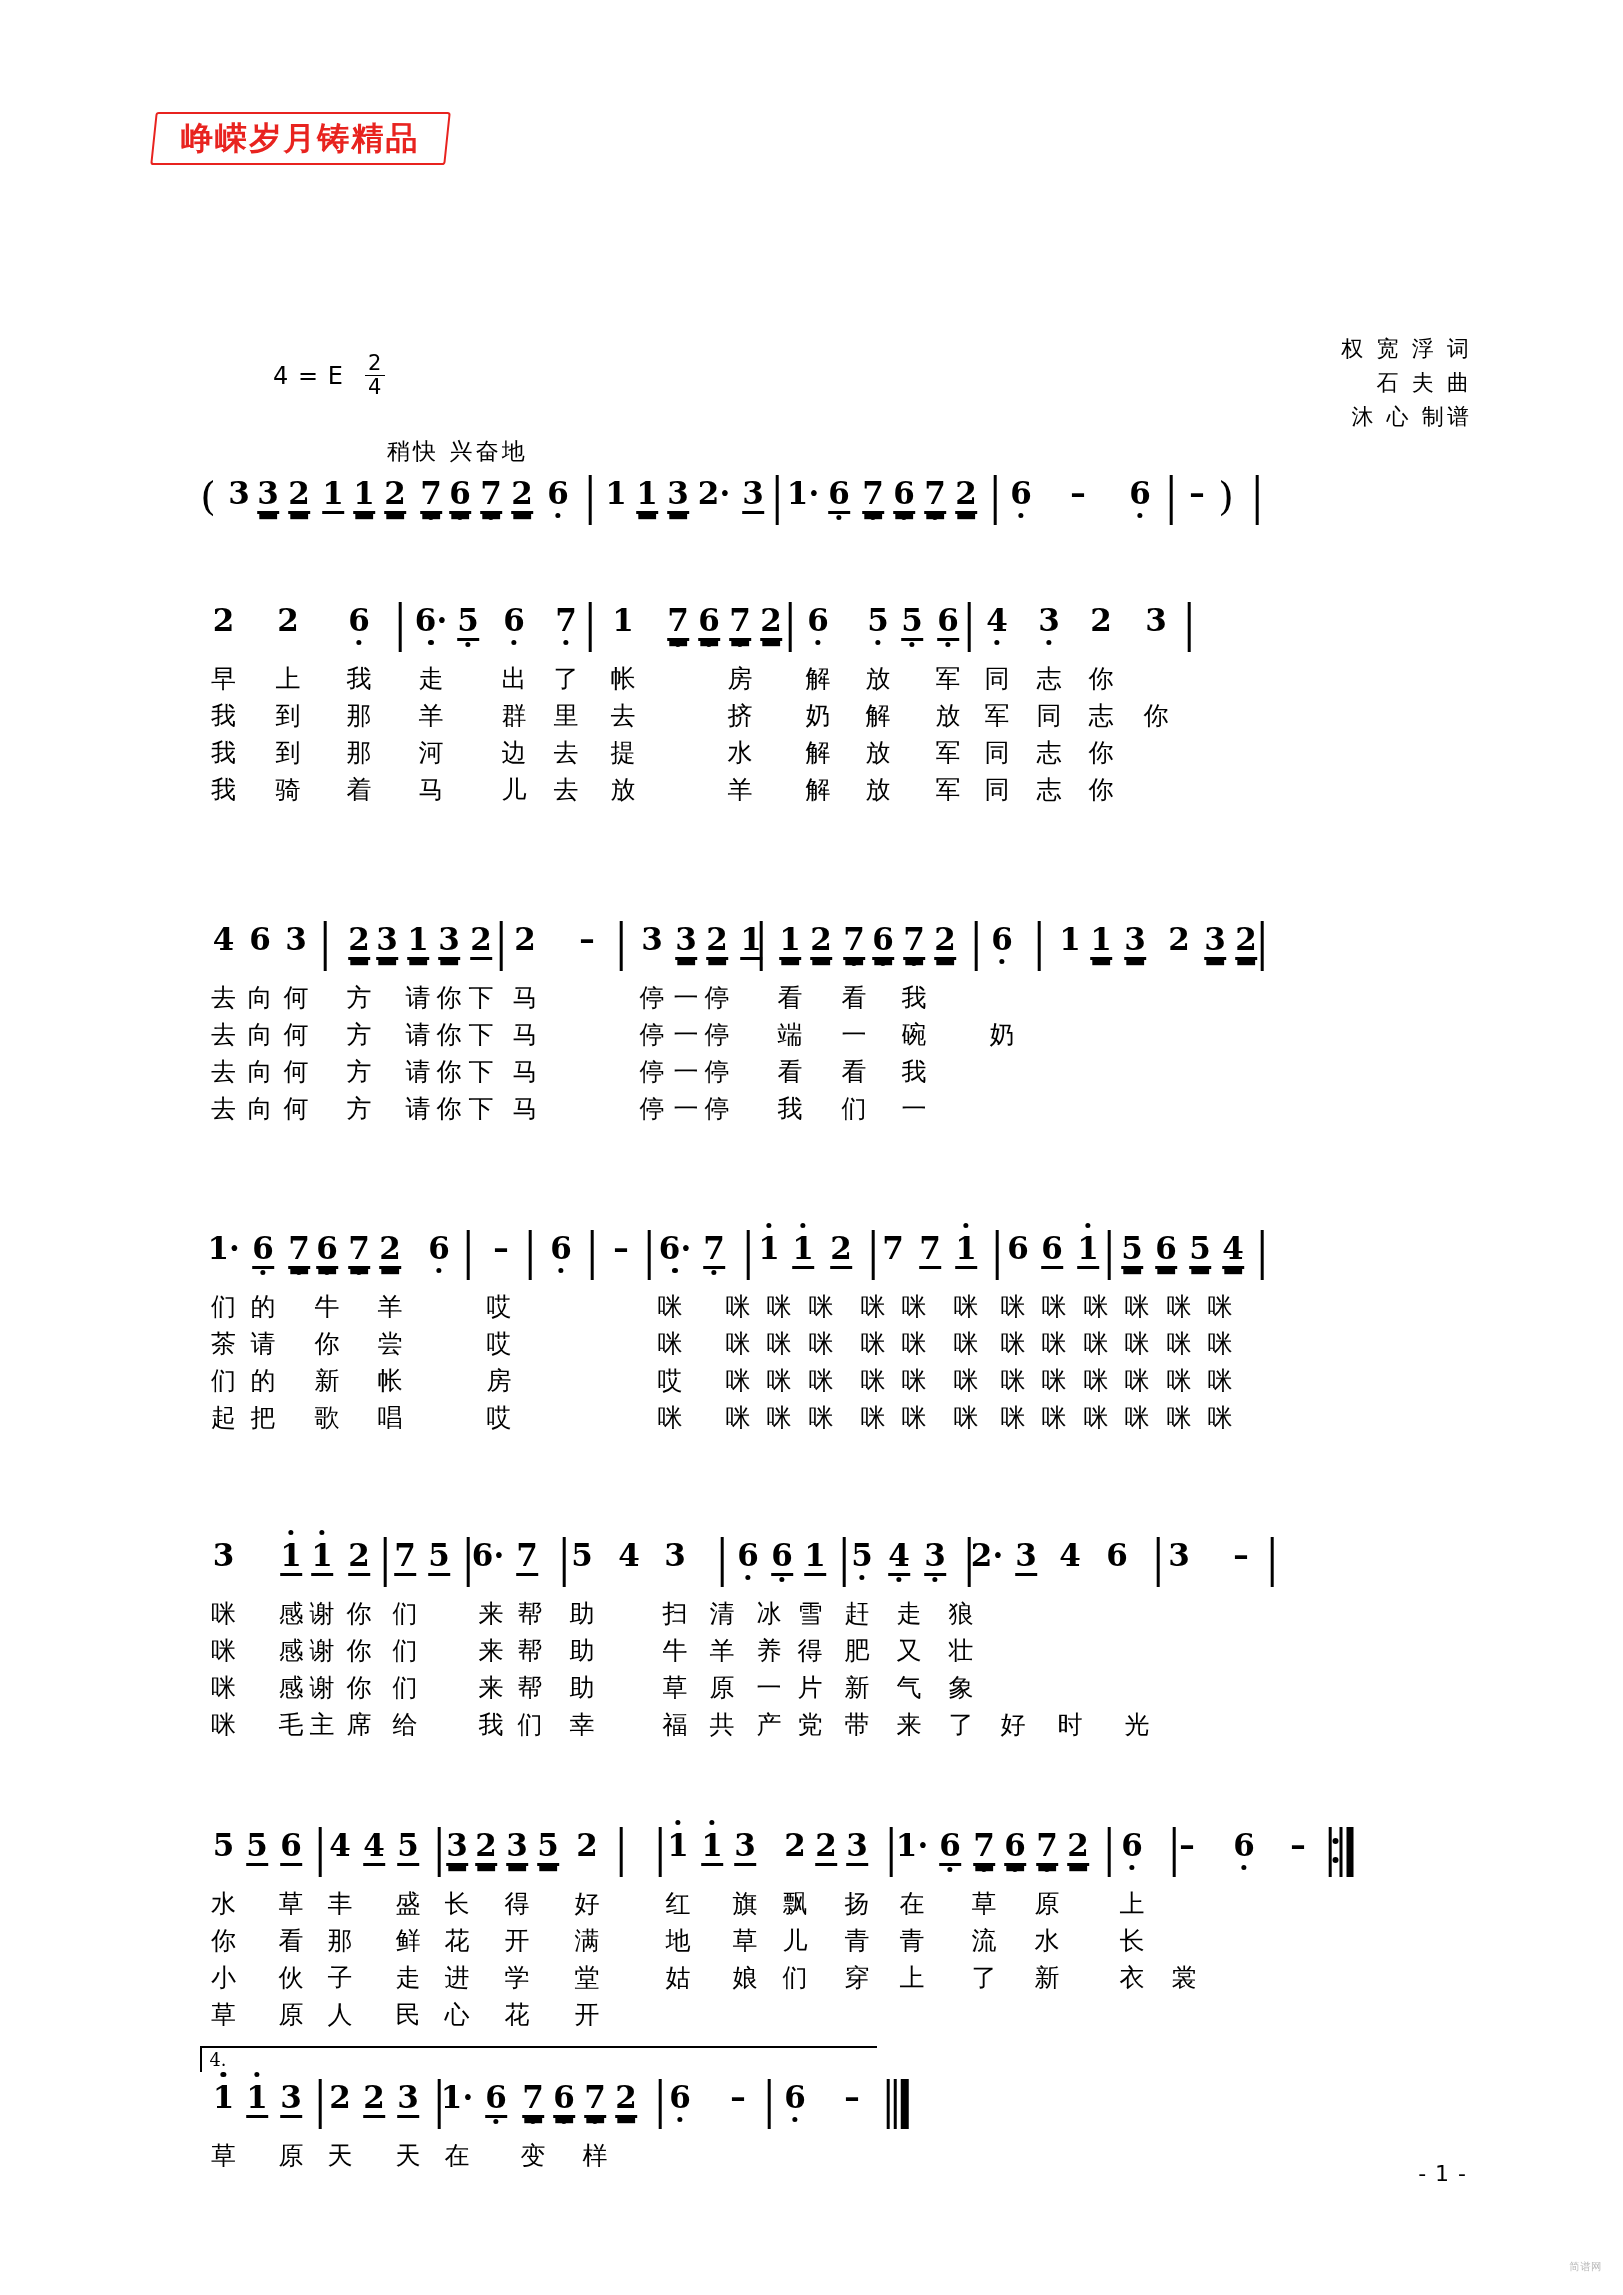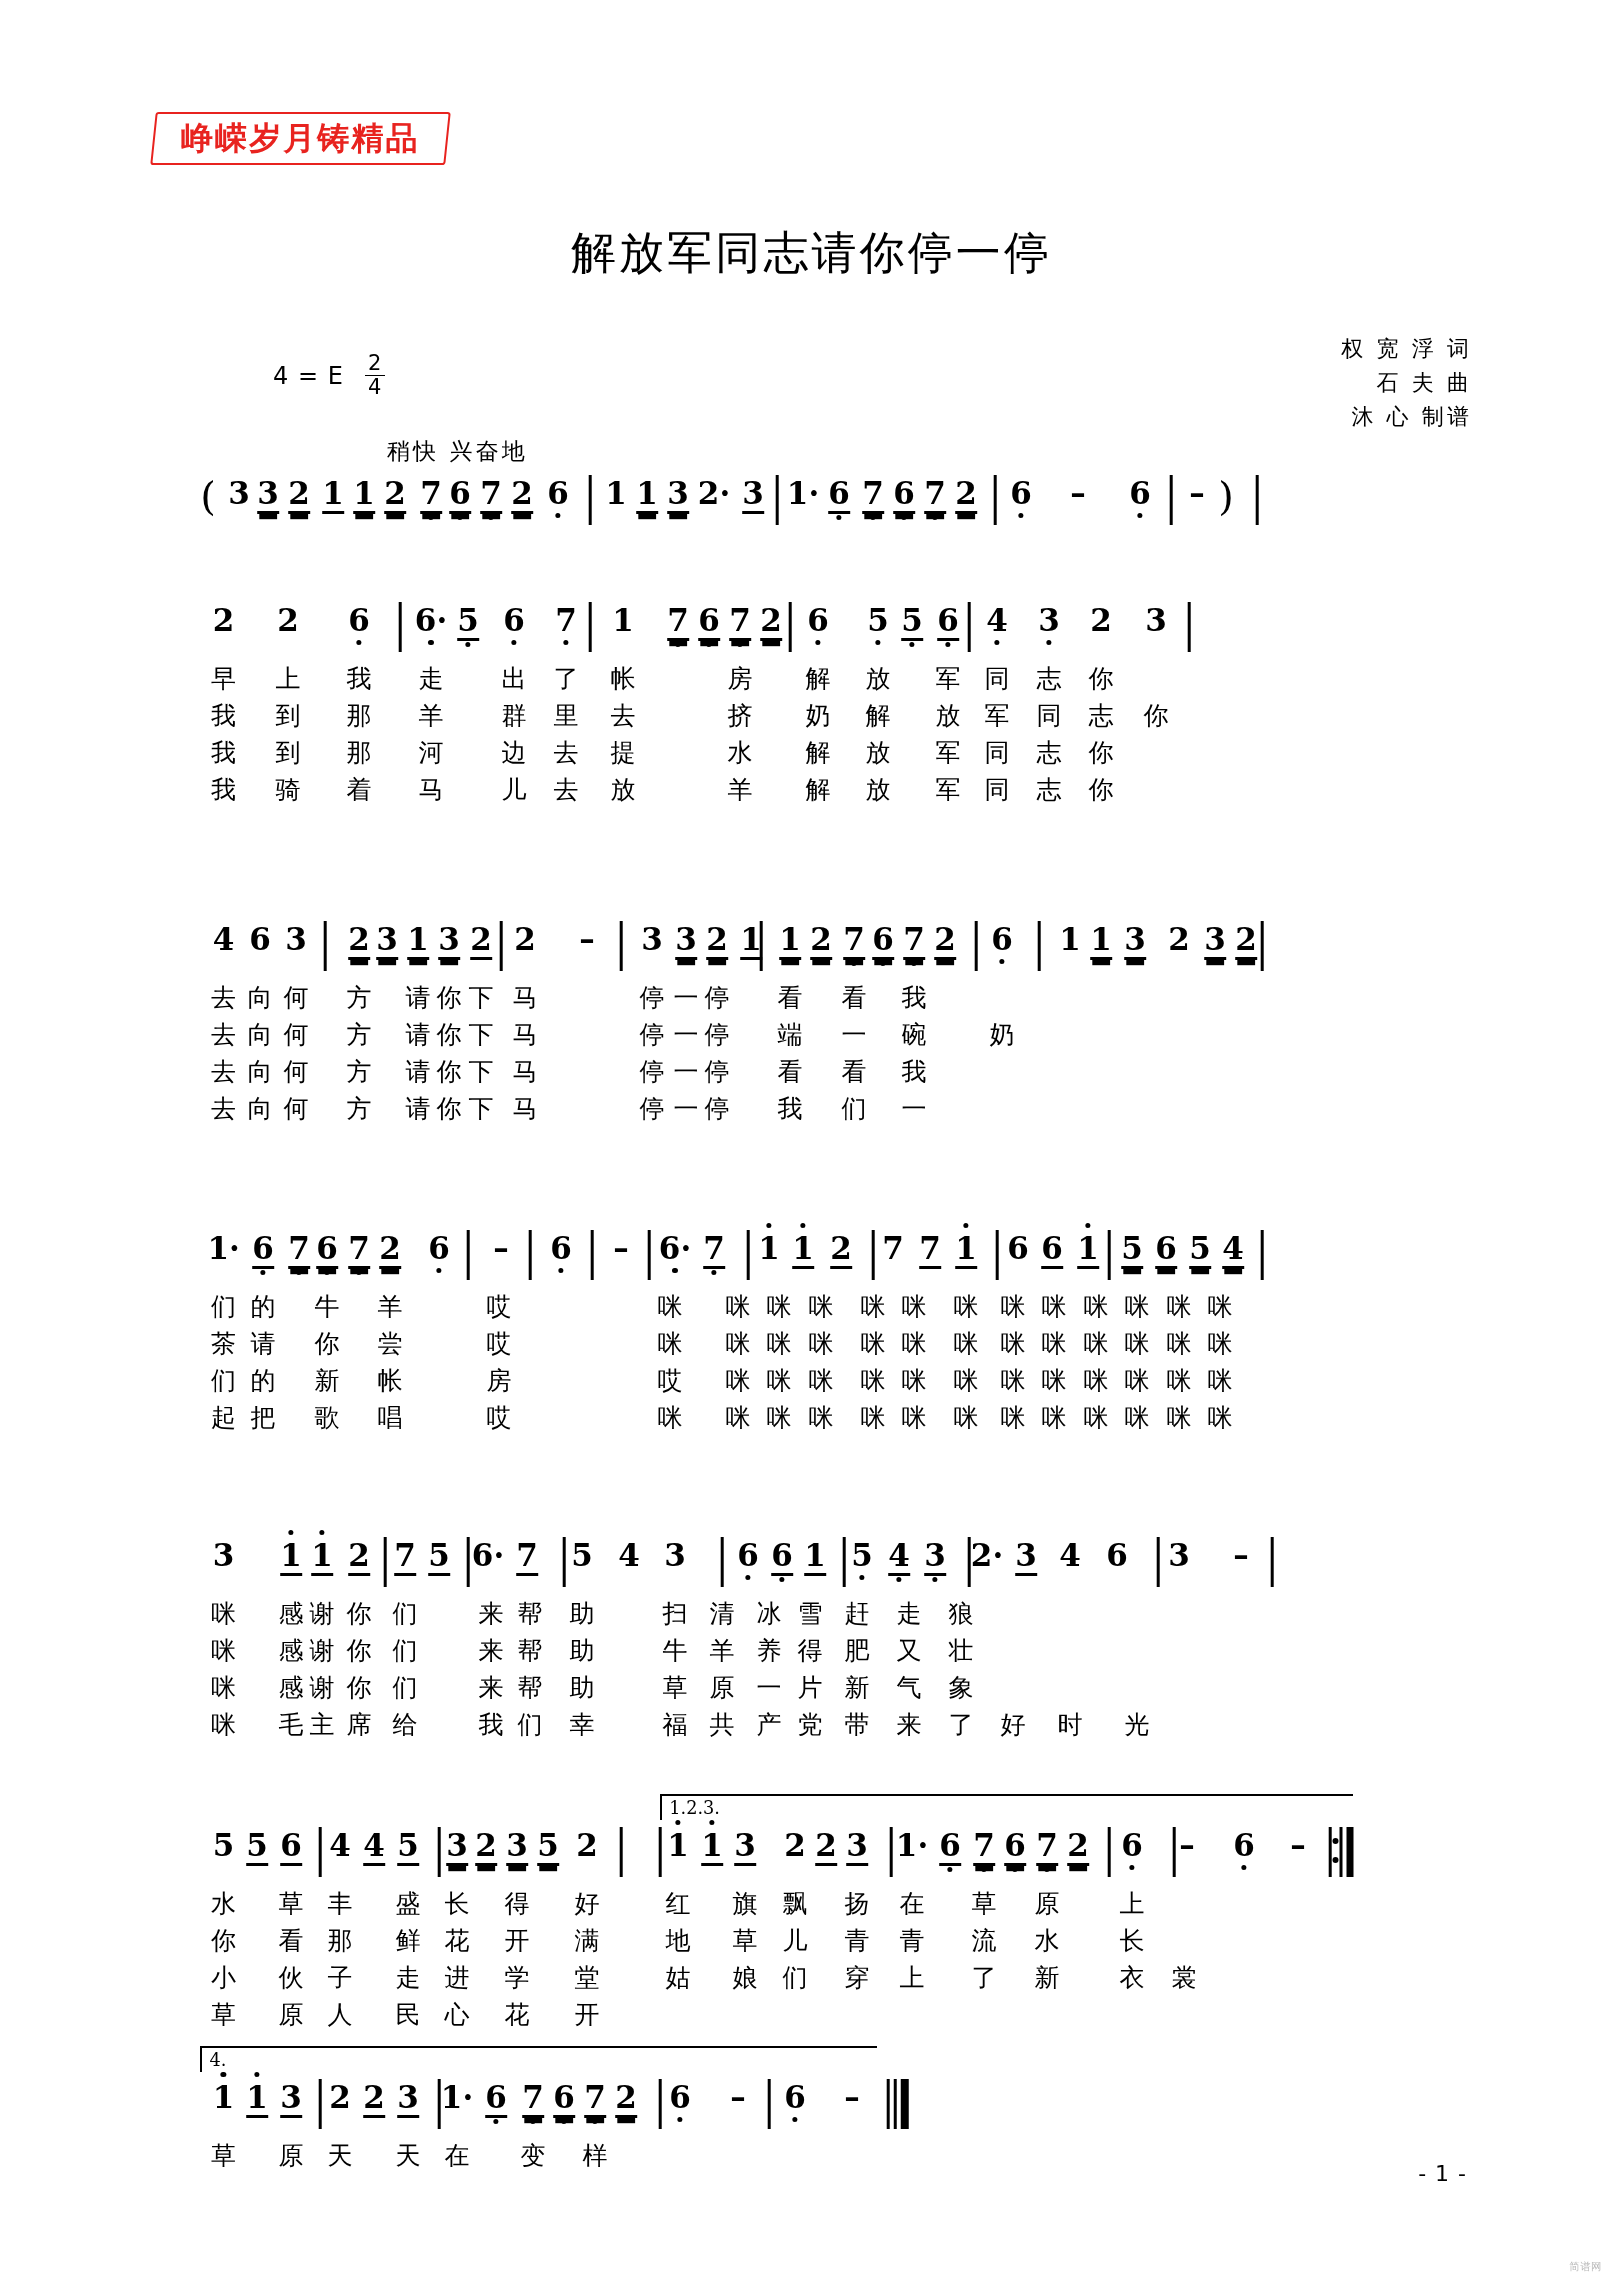--- a/index.html
+++ b/index.html
@@ -262,21 +262,20 @@
 </style>
 </head>
 <body>
 
 <div class="page">
 
   <div class="stamp">
     <span>峥嵘岁月铸精品</span>
   </div>
 
-  <div class="title">解放军同志请你停一停</div>
 
   <div class="credits">
     <div>权 宽 浮  词</div>
     <div>石   夫 曲</div>
     <div>沐  心 制谱</div>
   </div>
 
   <div class="keysig">
     <span>4 = E</span>
     <span class="meter">
@@ -982,23 +981,20 @@
           <span class="w" style="left: 602px;">党</span>
           <span class="w" style="left: 649px;">带</span>
           <span class="w" style="left: 701px;">来</span>
           <span class="w" style="left: 753px;">了</span>
           <span class="w" style="left: 805px;">好</span>
           <span class="w" style="left: 862px;">时</span>
           <span class="w" style="left: 929px;">光</span>
         </div>
       </div>
       <div class="system" style="top: 1830px;">
-        <div class="volta" style="left: 452px; top: -36px; width: 691px;">
-          <span>1.2.3.</span>
-        </div>
         <div class="noterow">
           <span class="n" style="left: 15.6px;">
             <span class="g">5</span>
           </span>
           <span class="n b1" style="left: 49px;">
             <span class="g">5</span>
           </span>
           <span class="n b1" style="left: 83px;">
             <span class="g">6</span>
           </span>

